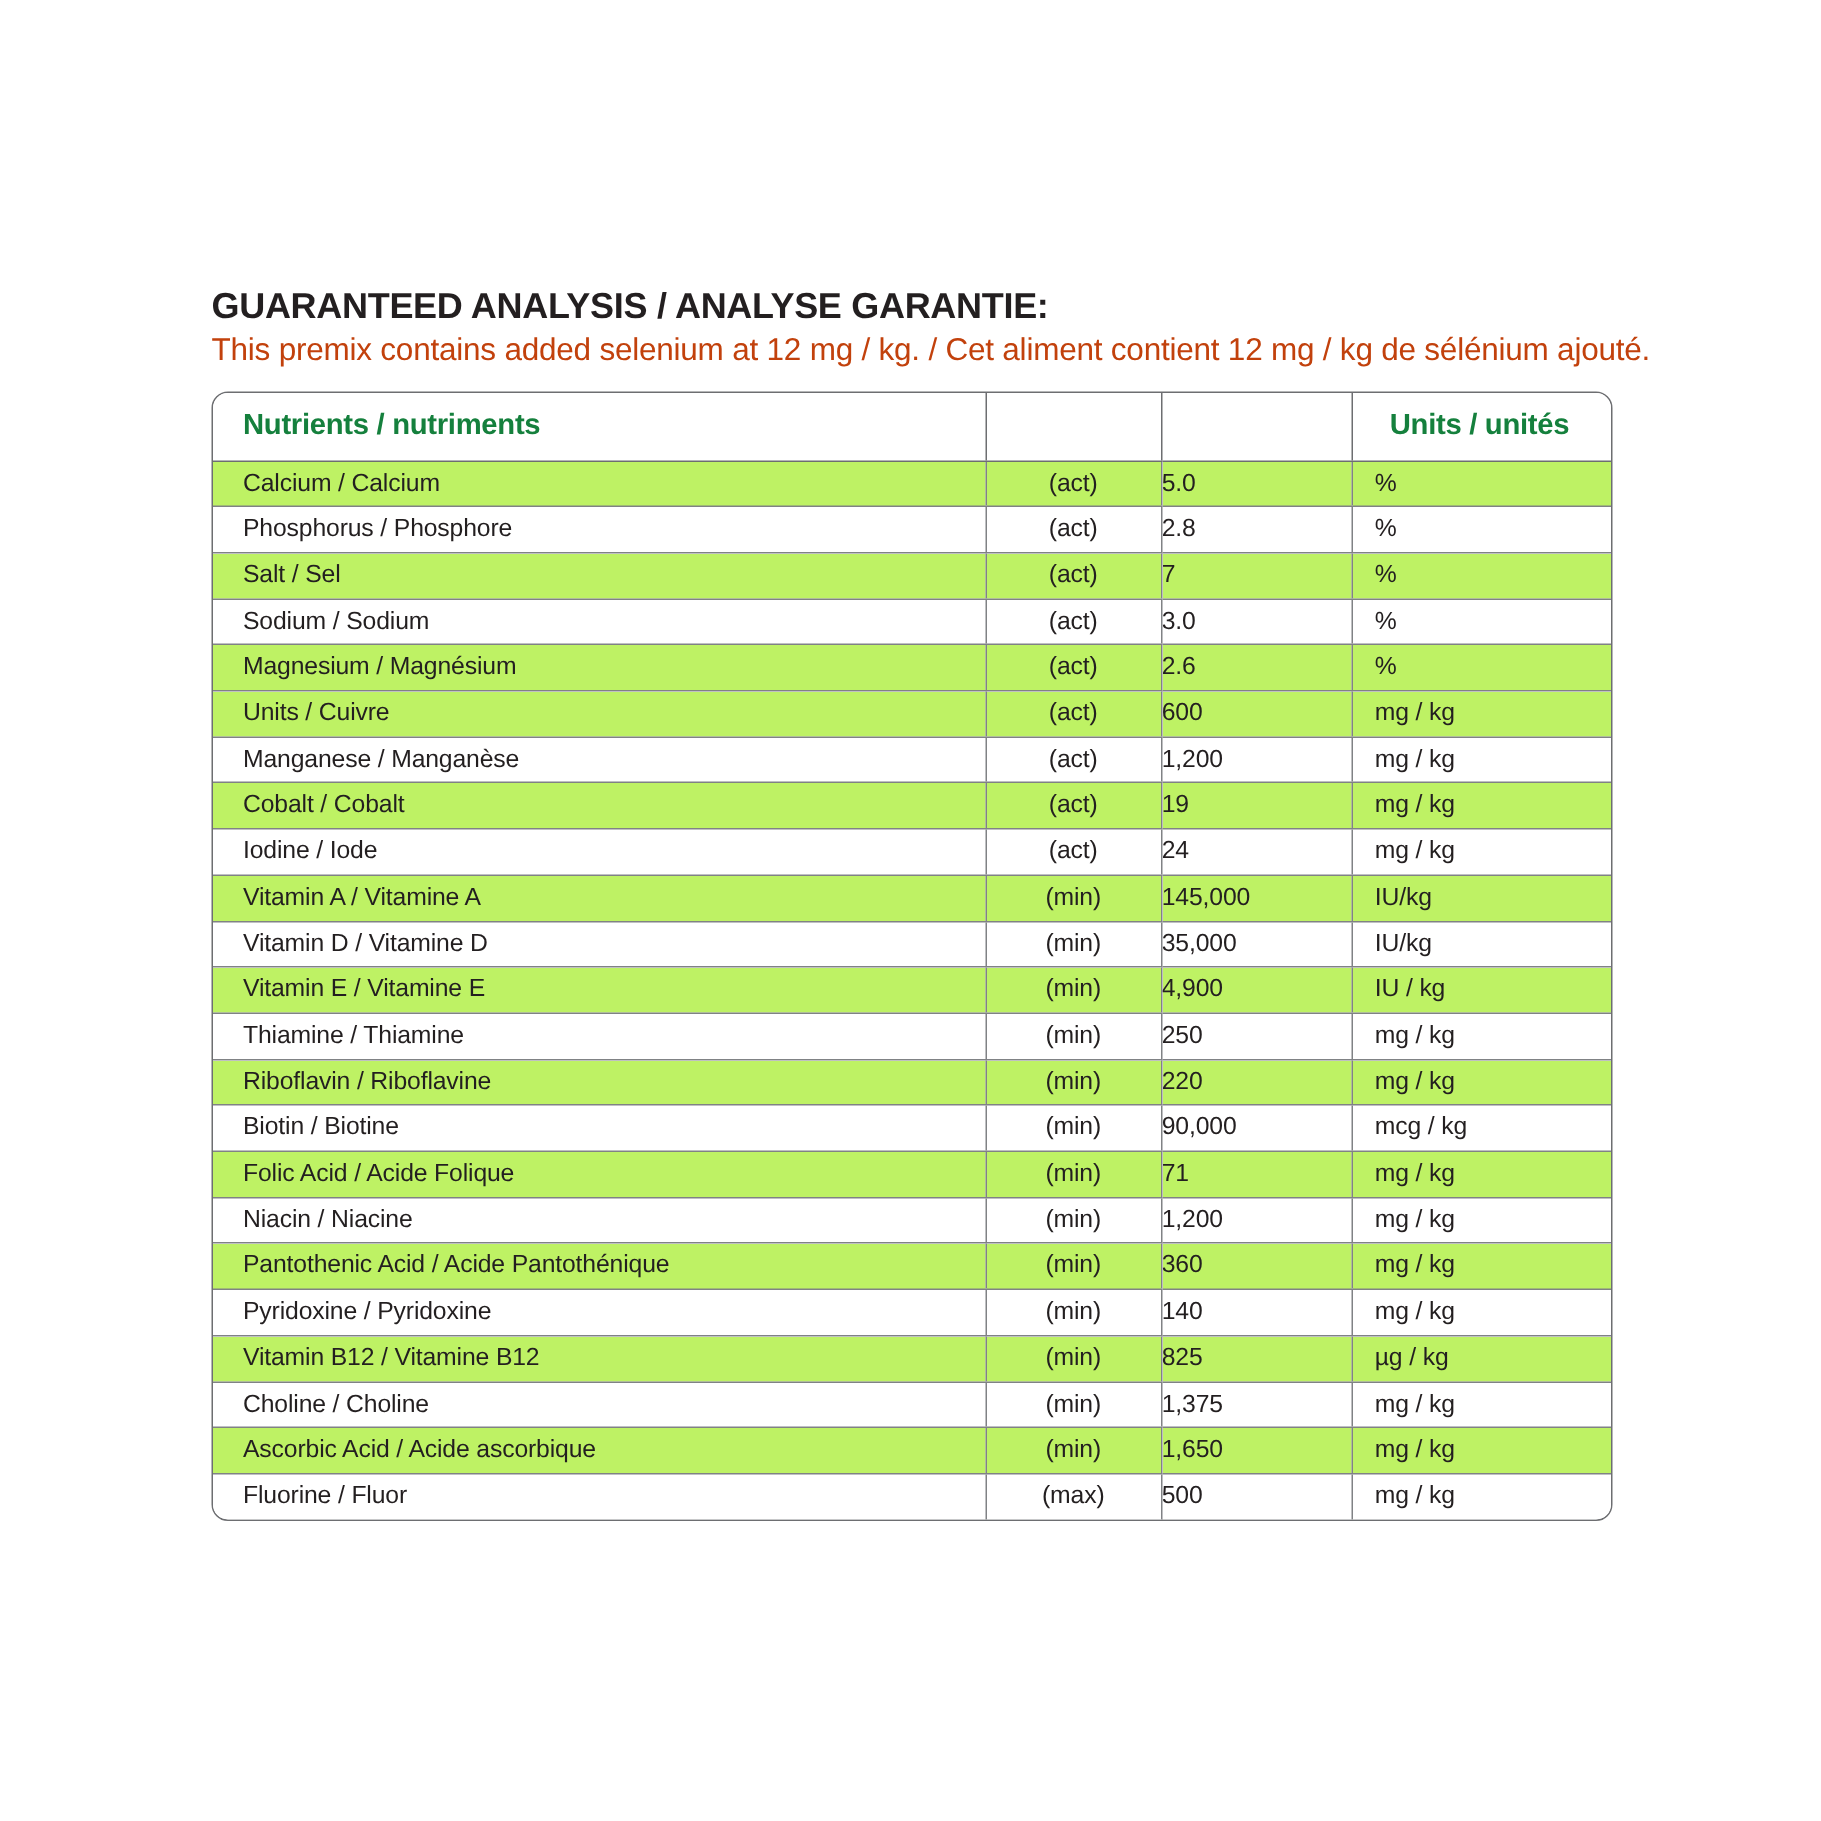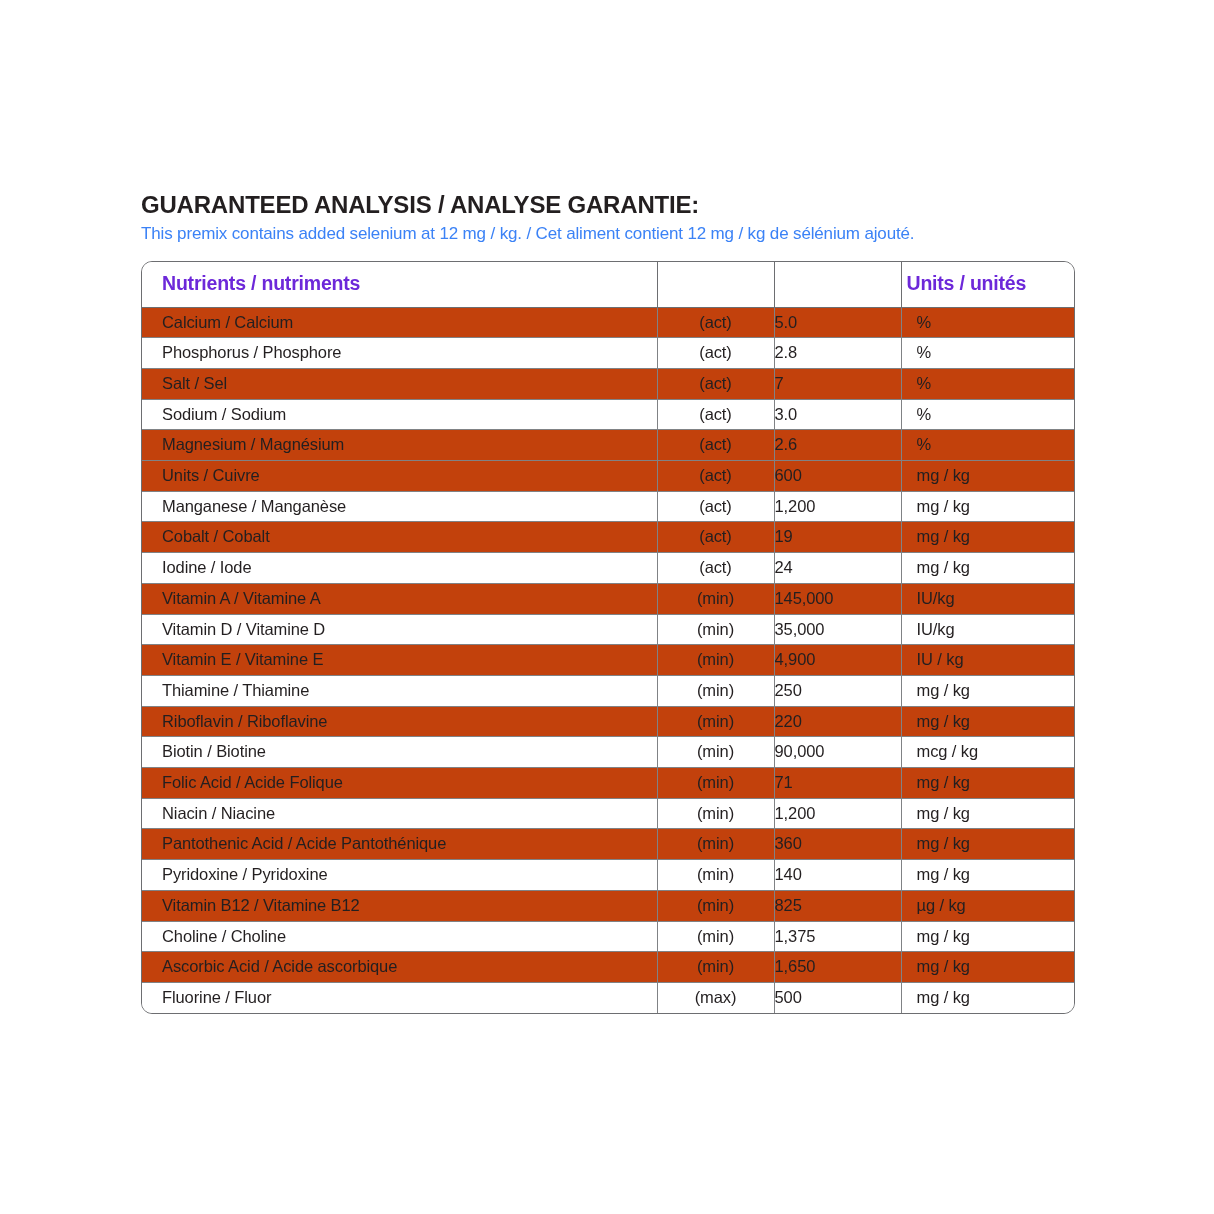--- a/index.html
+++ b/index.html
@@ -32,23 +32,23 @@
     font-size: 24px;
     font-weight: bold;
     letter-spacing: -0.2px;
     color: #231f20;
     line-height: 26px;
     white-space: nowrap;
   }
 
   #section-subtitle {
     margin-top: 4px;
-    font-size: 17px;
+    font-size: 21px;
     font-weight: normal;
-    color: #3b82f6;
+    color: #c2410c;
     line-height: 24px;
     letter-spacing: -0.15px;
     white-space: nowrap;
   }
 
   
   #analysis-table-wrap {
     position: absolute;
     left: 141px;
     top: 261px;
@@ -69,34 +69,34 @@
   table.analysis col.c-qual     { width: 117px; }
   table.analysis col.c-value    { width: 127px; }
   table.analysis col.c-units    { width: 175px; }
 
   
   thead th {
     height: 45px;
     background: #ffffff;
     font-size: 19.5px;
     font-weight: bold;
-    color: #6d28d9;
+    color: #15803d;
     letter-spacing: -0.2px;
     text-align: left;
     vertical-align: middle;
     padding: 0 0 2px 0;
     border-bottom: 1.4px solid #6d6e71;
   }
   thead th.th-nutrient { padding-left: 20px; }
   thead th.th-qual     { border-left: 1.4px solid #6d6e71; }
   thead th.th-value    { border-left: 1.4px solid #6d6e71; }
-  thead th.th-units    { border-left: 1.4px solid #6d6e71; padding-left: 5px; }
+  thead th.th-units    { border-left: 1.4px solid #6d6e71; padding-left: 25px; }
 
   tbody tr { height: 29.7px; }
-  tbody tr.shaded td { background: #c2410c; margin-top: 48px; }
+  tbody tr.shaded td { background: #bef264; margin-top: 48px; }
   tbody tr.plain  td { background: #ffffff; }
 
   tbody td {
     height: 29.7px;
     font-size: 16.5px;
     color: #231f20;
     letter-spacing: -0.1px;
     vertical-align: middle;
     border-bottom: 1.1px solid #808285;
     padding: 0;

